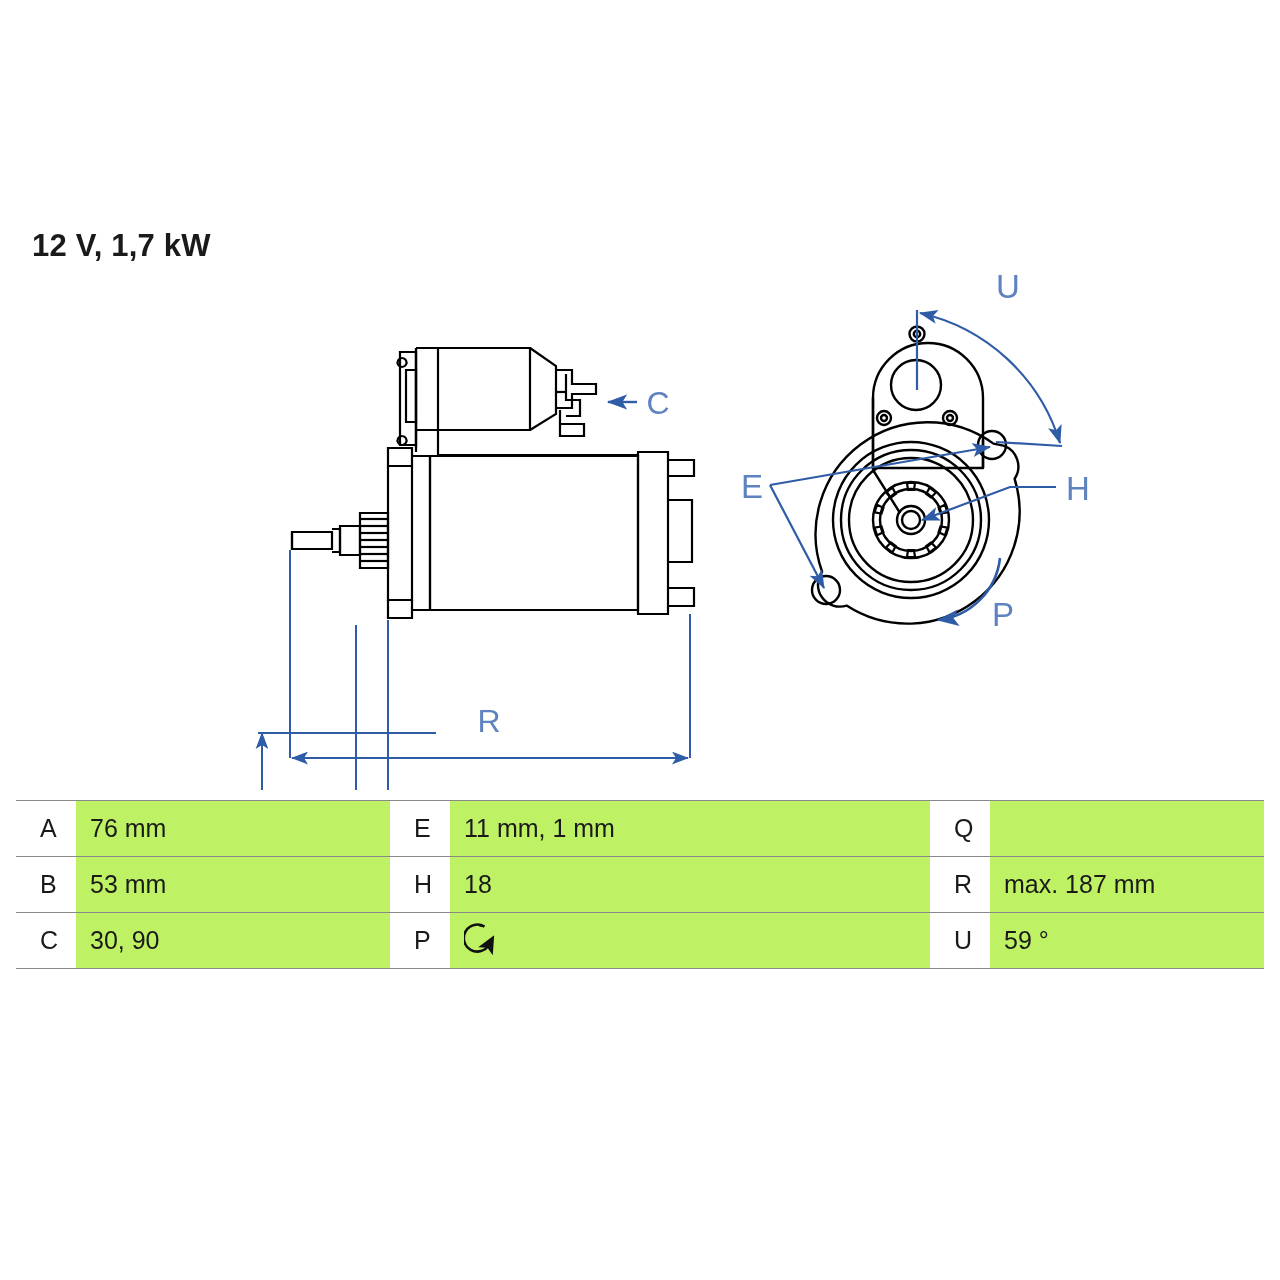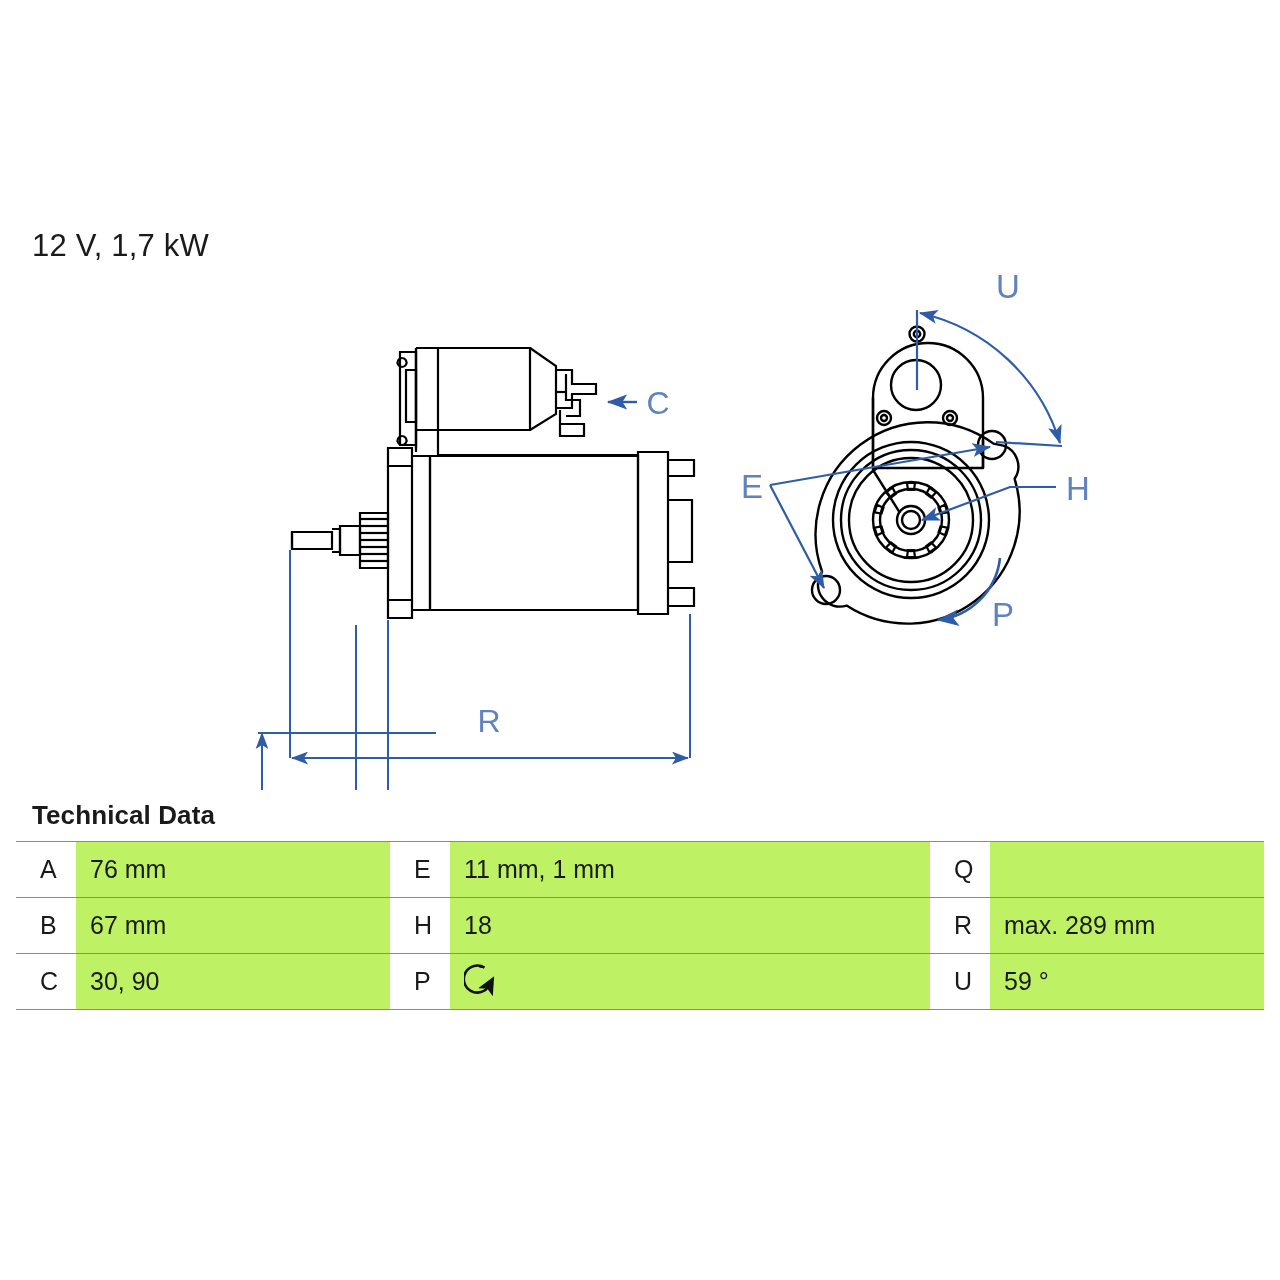--- a/index.html
+++ b/index.html
@@ -16,21 +16,21 @@
     position: relative;
     overflow: hidden;
   }
 
   
   #spec-title {
     position: absolute;
     left: 32px;
     top: 228px;
     font-size: 31px;
-    font-weight: 400;
+    font-weight: 700;
     letter-spacing: 0.2px;
     color: #1a1a1a;
     white-space: nowrap;
   }
 
   
   #drawing-area {
     position: absolute;
     left: 0;
     top: 270px;
@@ -295,21 +295,20 @@
       <line x1="917" y1="40" x2="917" y2="120"></line>
       <line x1="1062" y1="176" x2="996" y2="172"></line>
       <path d="M1058 175 L917 42" marker-end="url(#arrHead)" opacity="0"></path>
       <path d="M920 43 A 190 190 0 0 1 1060 173" marker-start="url(#arrHeadStart)" marker-end="url(#arrHead)"></path>
     </g>
     <text x="1008" y="28" fill="#5f83c0" font-family="Liberation Sans, sans-serif" font-size="33" text-anchor="middle">U</text>
   </svg>
 </div>
 
 <div id="tech-section">
-  <div id="tech-heading">Technical Data</div>
 
   <table class="tech-table">
     <colgroup>
       <col class="key-col">
         <col class="val-col-a">
       <col class="key-col">
         <col class="val-col-b">
       <col class="key-col">
         <col class="val-col-c">
     </colgroup>
@@ -317,25 +316,25 @@
       <tr>
         <td class="key">A</td>
         <td>76 mm</td>
         <td class="key">E</td>
         <td>11 mm, 1 mm</td>
         <td class="key">Q</td>
         <td></td>
       </tr>
       <tr>
         <td class="key">B</td>
-        <td>67 mm</td>
+        <td>53 mm</td>
         <td class="key">H</td>
         <td>18</td>
         <td class="key">R</td>
-        <td>max. 289 mm</td>
+        <td>max. 187 mm</td>
       </tr>
       <tr class="last-row">
         <td class="key">C</td>
         <td>30, 90</td>
         <td class="key">P</td>
         <td>
           <span class="rot-icon">
             <svg viewBox="0 0 34 34" width="34" height="34" xmlns="http://www.w3.org/2000/svg">
               <defs>
                 <marker id="rotArr" markerWidth="7" markerHeight="7" refX="3" refY="3.2" orient="auto" markerUnits="strokeWidth">

